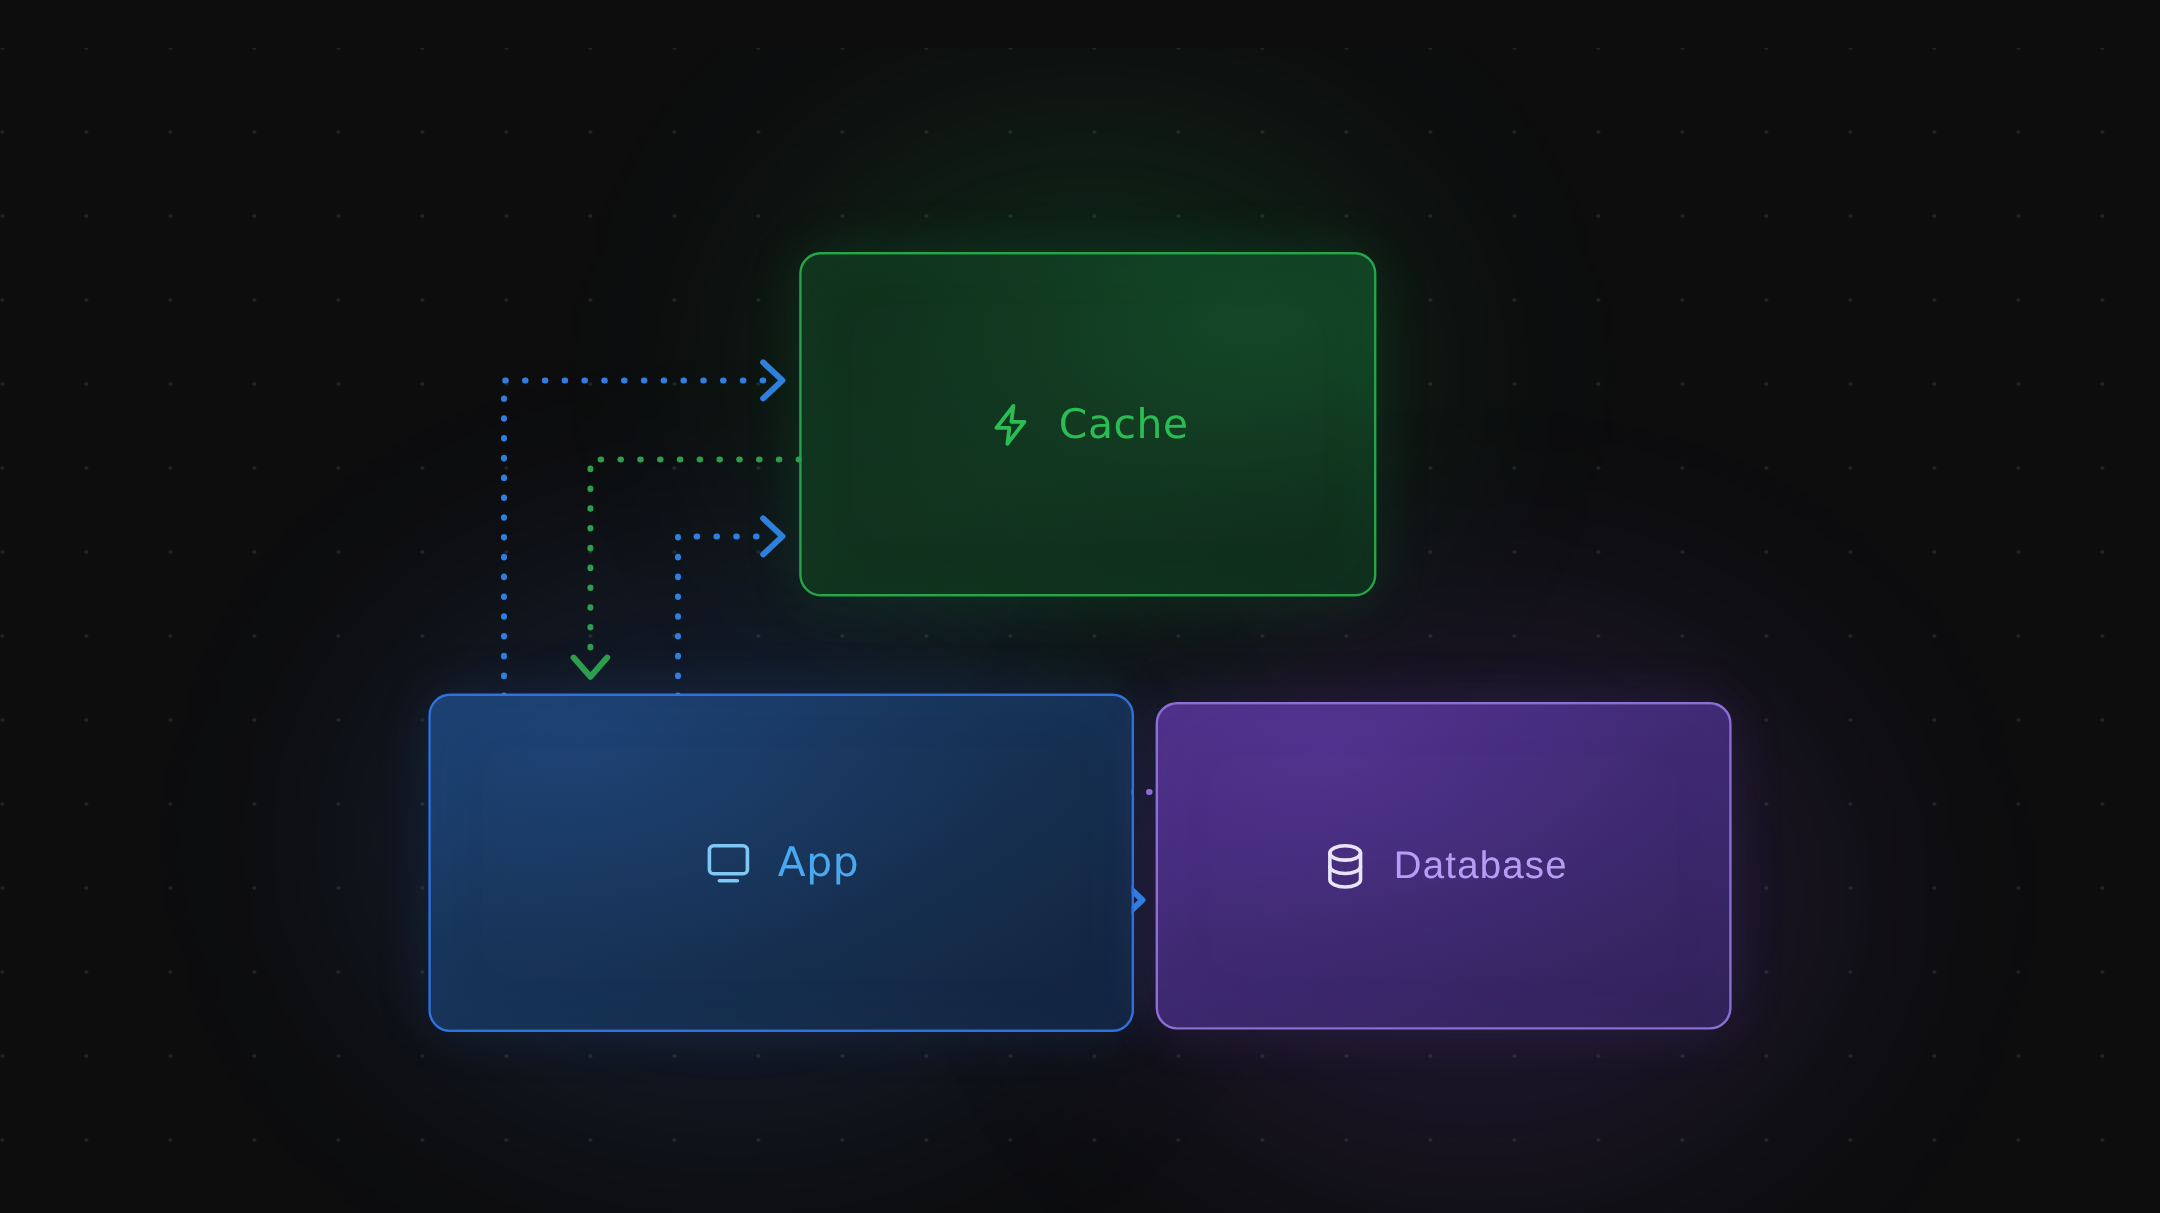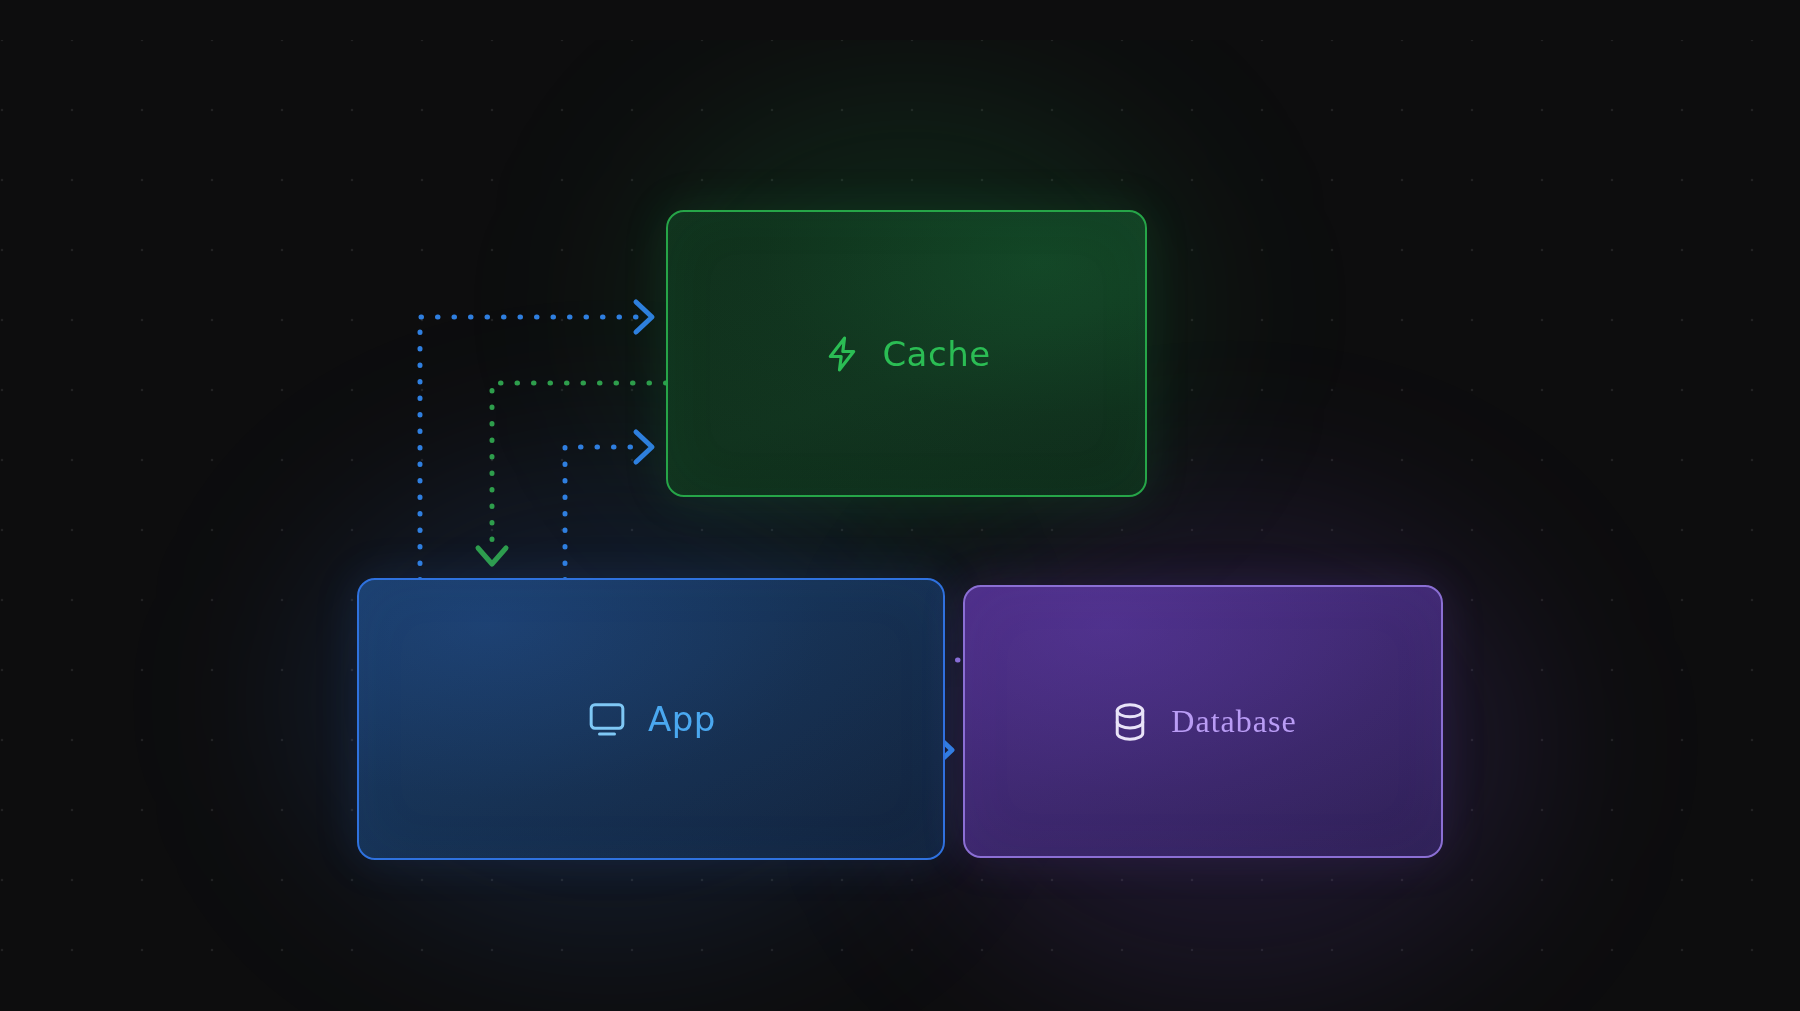--- a/index.html
+++ b/index.html
@@ -87,21 +87,21 @@
   #node-db {
     left: 963px; top: 545px; width: 480px; height: 273px;
     border-color: #8b6fd4;
     background:
       radial-gradient(125% 125% at 30% 14%, rgba(139,92,246,0.30) 0%, rgba(139,92,246,0.16) 50%, rgba(139,92,246,0.07) 100%),
       linear-gradient(155deg, #3b2166 0%, #32205a 45%, #241a43 100%);
     box-shadow: 0 0 46px rgba(139,92,246,0.14), inset 0 0 60px rgba(139,92,246,0.05);
   }
   #node-db .label {
     color: #b99cf5;
-    font-family: Liberation Serif, serif;
+    font-family: Liberation Sans, sans-serif;
     font-size: 32px;
     letter-spacing: 1px;
   }
 </style>
 </head>
 <body>
 
 <div id="canvas">
 
   <div class="glow" id="glow-cache"></div>

